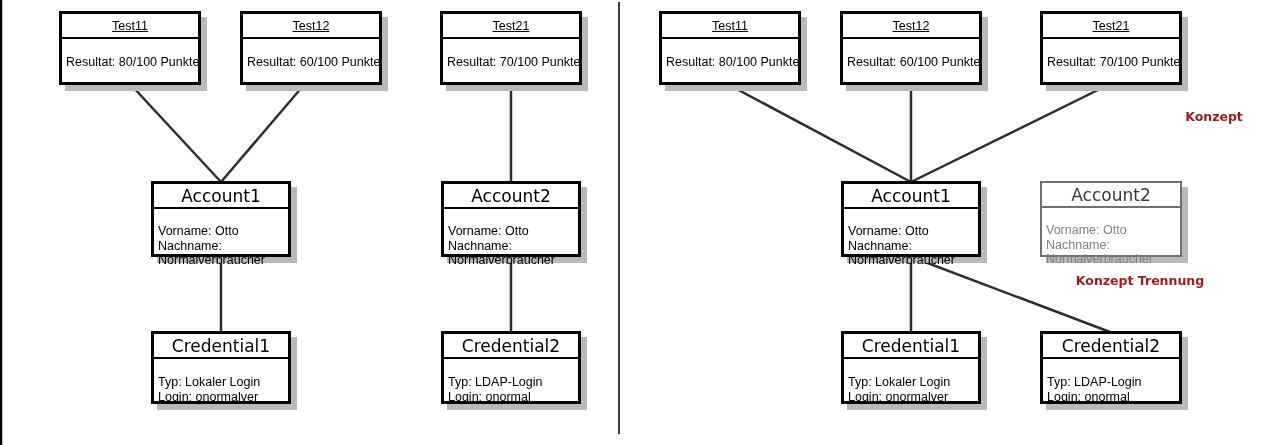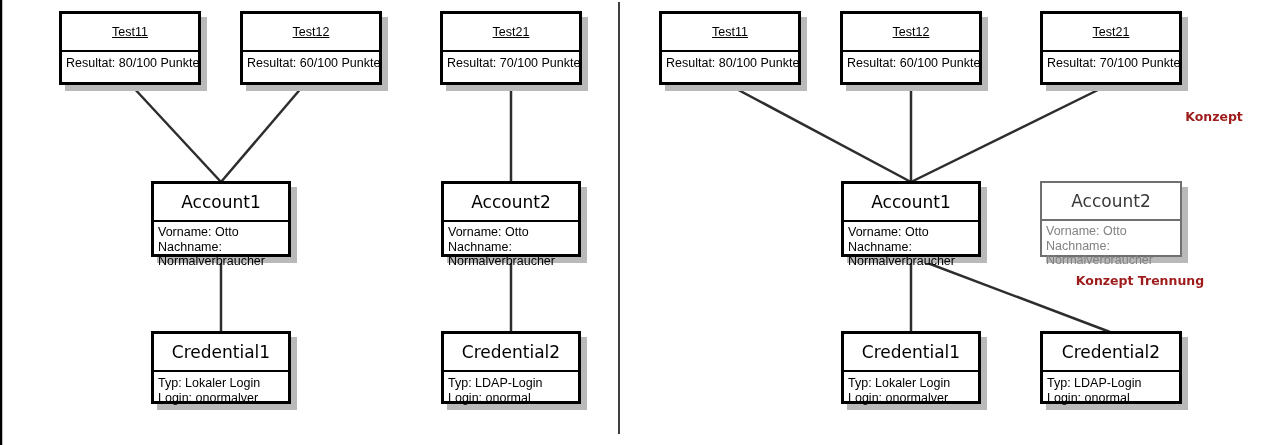--- a/index.html
+++ b/index.html
@@ -12,32 +12,33 @@
   svg.wires { position:absolute; left:0; top:0; }
   line.wire { stroke:var(--connector); stroke-width:2.5; }
   line.thin { stroke:#3f3f3f; stroke-width:2; }
   line.frame { stroke:#000000; stroke-width:2.5; }
 
   .node {
     position:absolute; box-sizing:border-box; background:#ffffff;
     border:3px solid #000000; box-shadow:6px 6px 0 var(--shadow);
   }
   .node-title {
-    box-sizing:border-box; height:38px; border-bottom:2px solid #000000;
+    box-sizing:border-box; height:25px; border-bottom:2px solid #000000;
     display:flex; align-items:center; justify-content:center;
     font-family:"DejaVu Sans","Liberation Sans",sans-serif;
     font-size:17px; color:#000000; white-space:nowrap;
   }
   .node.test .node-title {
     font-family:"Liberation Sans",sans-serif; font-size:12.5px;
     text-decoration:underline;
   }
   .node-body {
     padding:4px 3px 0 4px; font-size:12.5px; line-height:14.5px; color:#000000;
     white-space:nowrap;
+    margin-top:12px;
   }
   .node.muted { border-width:2px; border-color:var(--muted-border); }
   .node.muted .node-title { border-bottom-color:var(--muted-border); color:#3a3a3a; }
   .node.muted .node-body { color:var(--muted-text); }
 
   .annotation {
     position:absolute; text-align:center;
     font-family:"DejaVu Sans","Liberation Sans",sans-serif;
     font-weight:bold; font-size:12.5px; line-height:17.5px;
     color:var(--annotation);

